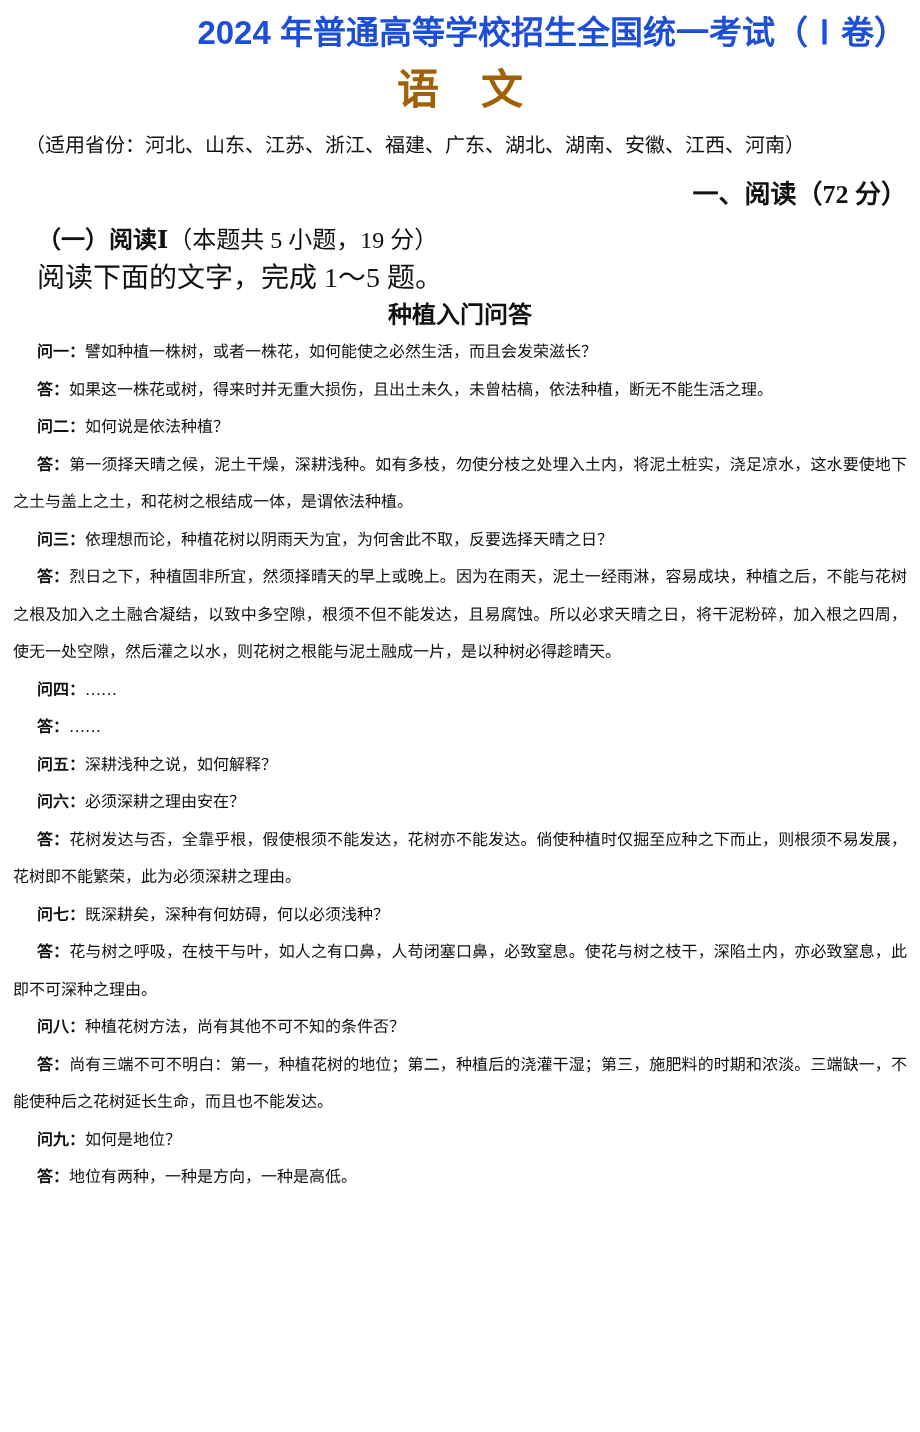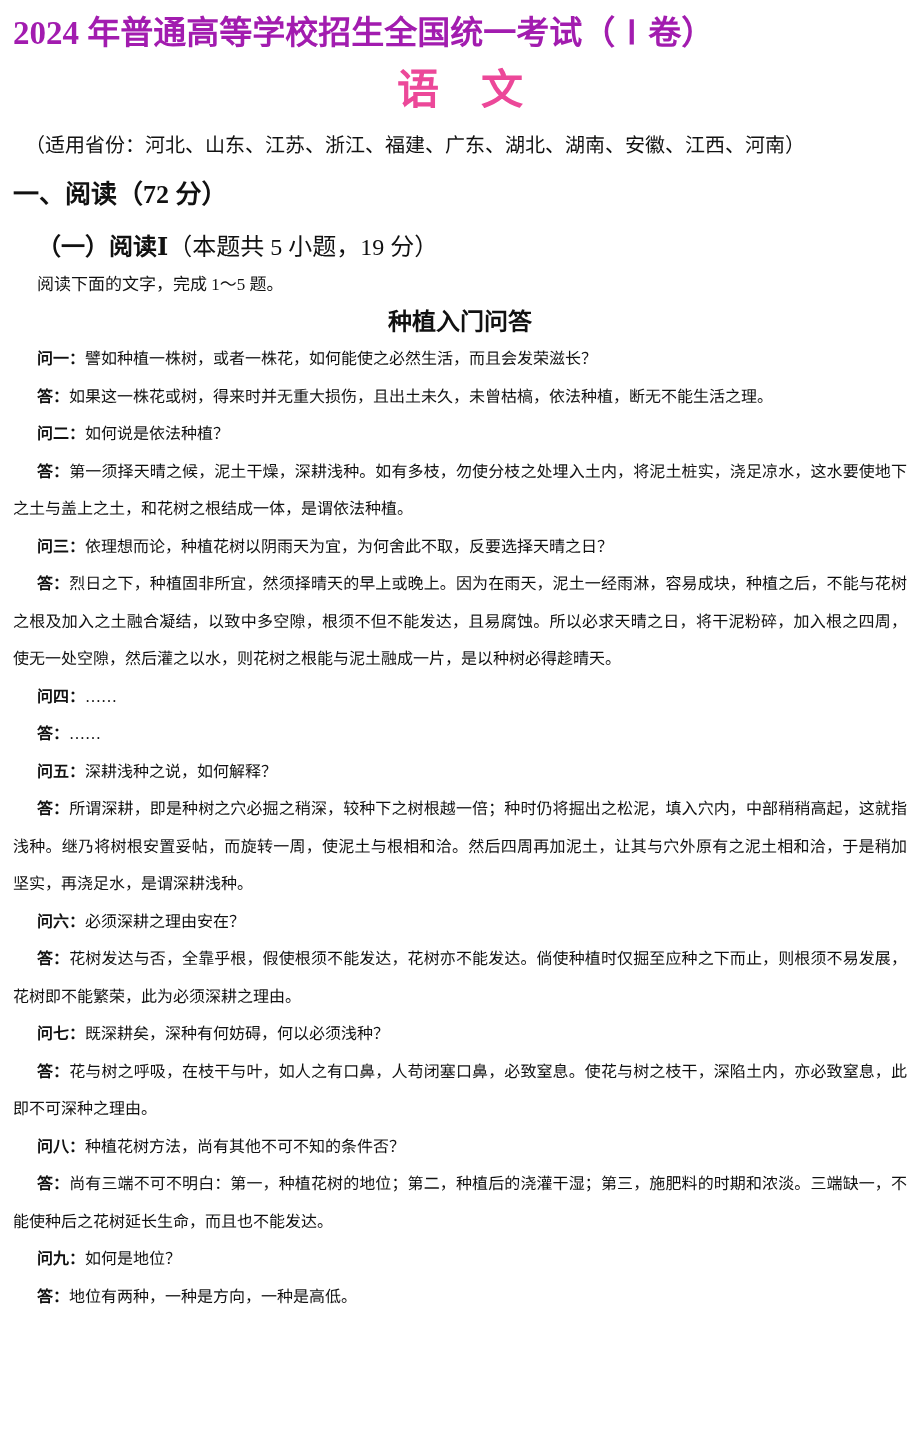--- a/index.html
+++ b/index.html
@@ -16,60 +16,61 @@
   }
   .page {
     box-sizing: border-box;
     width: 920px;
     height: 1432px;
     padding: 12px 13px 0 13px;
     background: #ffffff;
   }
   
   .exam-title {
-    text-align: left;
-    font-family: Liberation Serif, serif;
+    text-align: right;
+    font-family: Liberation Sans, sans-serif;
     font-weight: bold;
     font-size: 33px;
     line-height: 42px;
-    color: #a21caf;
+    color: #1d4ed8;
     margin: 0;
   }
   
   .subject-title {
     text-align: center;
     font-family: "Liberation Sans", "DejaVu Sans", sans-serif;
     font-weight: bold;
     font-size: 42px;
     line-height: 50px;
-    color: #ec4899;
+    color: #a16207;
     margin: 11px 0 6px 0;
   }
   .provinces-note {
     font-weight: normal;
     font-size: 20px;
     line-height: 37px;
     margin: 12px;
     white-space: nowrap;
   }
   .section-heading {
     font-weight: bold;
     font-size: 26px;
     line-height: 38px;
-    margin: 2px 0 15px 0;
+    margin: 2px 0 8px 0;
+    text-align: right;
   }
   .subsection-heading {
     font-size: 24px;
     line-height: 37px;
     margin: 0;
     text-indent: 24px;
   }
   .subsection-heading .bold-part { font-weight: bold; text-align: center; }
   .reading-instruction {
-    font-size: 17px;
+    font-size: 28px;
     line-height: 37px;
     margin: 0;
     text-indent: 24px;
   }
   .passage-title {
     text-align: center;
     font-family: "Liberation Sans", "DejaVu Sans", sans-serif;
     font-weight: bold;
     font-size: 24px;
     line-height: 37px;
@@ -107,21 +108,20 @@
   <div class="qa-container">
       <p class="qa-para"><span class="qa-label">问一：</span><span>譬如种植一株树，或者一株花，如何能使之必然生活，而且会发荣滋长？</span></p>
       <p class="qa-para"><span class="qa-label">答：</span><span>如果这一株花或树，得来时并无重大损伤，且出土未久，未曾枯槁，依法种植，断无不能生活之理。</span></p>
       <p class="qa-para"><span class="qa-label">问二：</span><span>如何说是依法种植？</span></p>
       <p class="qa-para"><span class="qa-label">答：</span><span>第一须择天晴之候，泥土干燥，深耕浅种。如有多枝，勿使分枝之处埋入土内，将泥土桩实，浇足凉水，这水要使地下之土与盖上之土，和花树之根结成一体，是谓依法种植。</span></p>
       <p class="qa-para"><span class="qa-label">问三：</span><span>依理想而论，种植花树以阴雨天为宜，为何舍此不取，反要选择天晴之日？</span></p>
       <p class="qa-para"><span class="qa-label">答：</span><span>烈日之下，种植固非所宜，然须择晴天的早上或晚上。因为在雨天，泥土一经雨淋，容易成块，种植之后，不能与花树之根及加入之土融合凝结，以致中多空隙，根须不但不能发达，且易腐蚀。所以必求天晴之日，将干泥粉碎，加入根之四周，使无一处空隙，然后灌之以水，则花树之根能与泥土融成一片，是以种树必得趁晴天。</span></p>
       <p class="qa-para"><span class="qa-label">问四：</span><span>……</span></p>
       <p class="qa-para"><span class="qa-label">答：</span><span>……</span></p>
       <p class="qa-para"><span class="qa-label">问五：</span><span>深耕浅种之说，如何解释？</span></p>
-      <p class="qa-para"><span class="qa-label">答：</span><span>所谓深耕，即是种树之穴必掘之稍深，较种下之树根越一倍；种时仍将掘出之松泥，填入穴内，中部稍稍高起，这就指浅种。继乃将树根安置妥帖，而旋转一周，使泥土与根相和洽。然后四周再加泥土，让其与穴外原有之泥土相和洽，于是稍加坚实，再浇足水，是谓深耕浅种。</span></p>
       <p class="qa-para"><span class="qa-label">问六：</span><span>必须深耕之理由安在？</span></p>
       <p class="qa-para"><span class="qa-label">答：</span><span>花树发达与否，全靠乎根，假使根须不能发达，花树亦不能发达。倘使种植时仅掘至应种之下而止，则根须不易发展，花树即不能繁荣，此为必须深耕之理由。</span></p>
       <p class="qa-para"><span class="qa-label">问七：</span><span>既深耕矣，深种有何妨碍，何以必须浅种？</span></p>
       <p class="qa-para"><span class="qa-label">答：</span><span>花与树之呼吸，在枝干与叶，如人之有口鼻，人苟闭塞口鼻，必致窒息。使花与树之枝干，深陷土内，亦必致窒息，此即不可深种之理由。</span></p>
       <p class="qa-para"><span class="qa-label">问八：</span><span>种植花树方法，尚有其他不可不知的条件否？</span></p>
       <p class="qa-para"><span class="qa-label">答：</span><span>尚有三端不可不明白：第一，种植花树的地位；第二，种植后的浇灌干湿；第三，施肥料的时期和浓淡。三端缺一，不能使种后之花树延长生命，而且也不能发达。</span></p>
       <p class="qa-para"><span class="qa-label">问九：</span><span>如何是地位？</span></p>
       <p class="qa-para"><span class="qa-label">答：</span><span>地位有两种，一种是方向，一种是高低。</span></p>
     </div>
 

